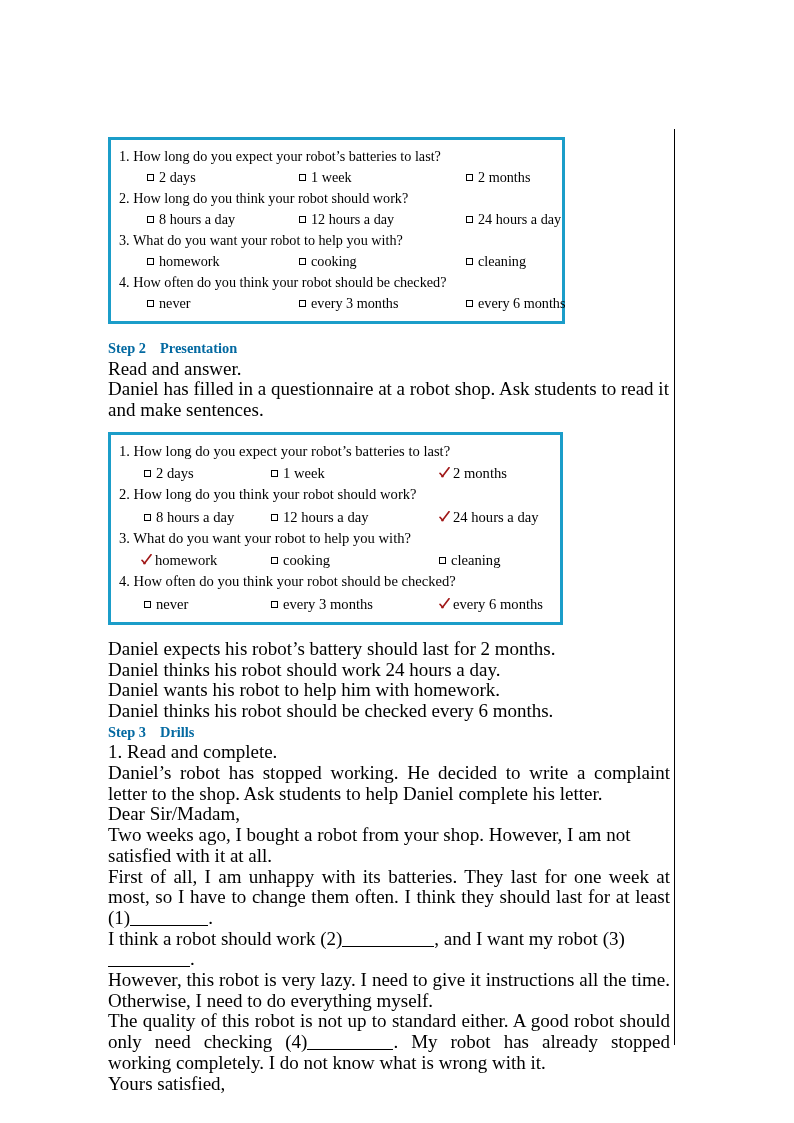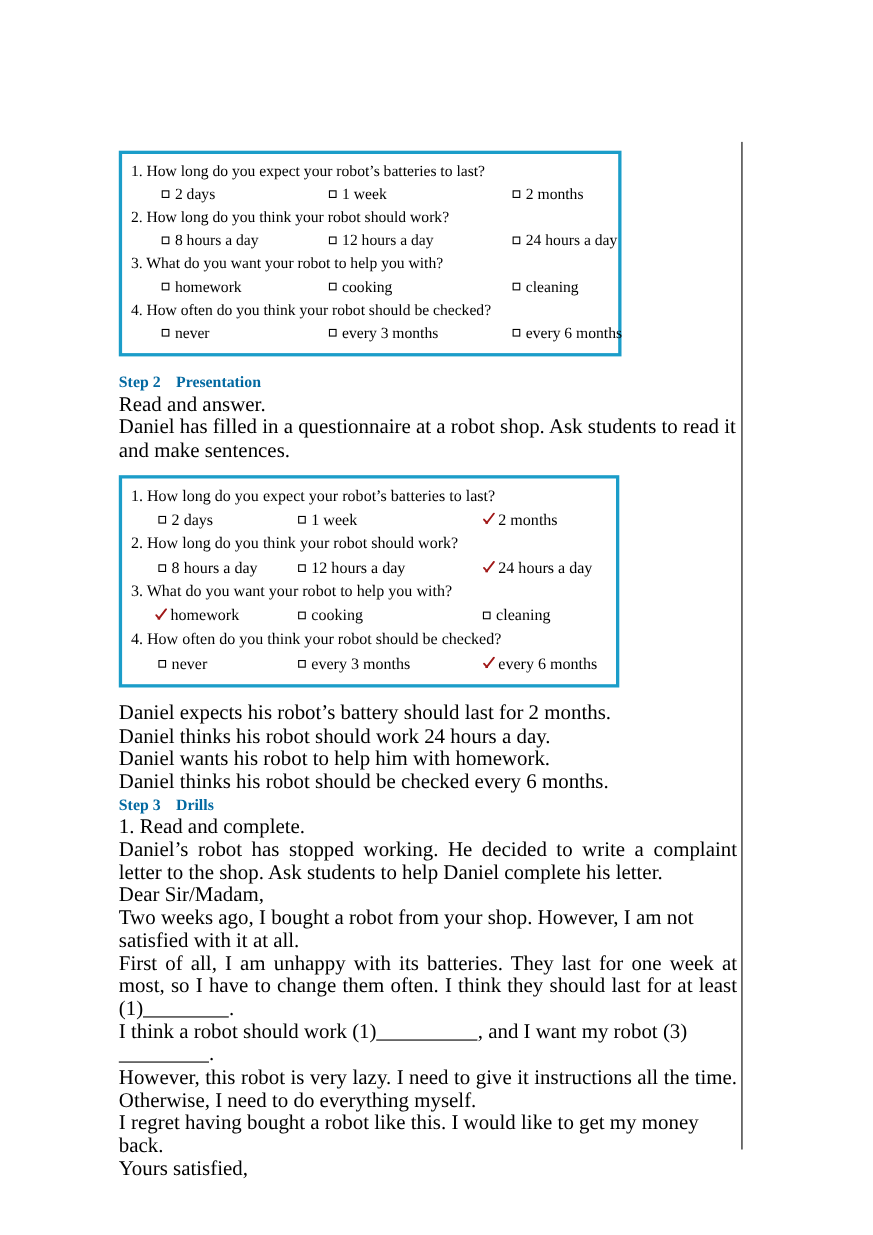--- a/index.html
+++ b/index.html
@@ -276,22 +276,22 @@
       <span>Step 3</span><span class="gap"></span><span>Drills</span>
     </div>
     <p class="p">1. Read and complete.</p>
     <p class="p just">Daniel’s robot has stopped working. He decided to write a complaint letter to the shop. Ask students to help Daniel complete his letter.</p>
 
     <p class="p">Dear Sir/Madam,</p>
     <p class="p">Two weeks ago, I bought a robot from your shop. However, I am not satisfied with it at all.</p>
 
     <p class="p just"><span>First of all, I am unhappy with its batteries. They last for one week at most, so I have to change them often. I think they should last for at least (1)</span><span class="blank w1"></span><span>.</span></p>
 
-    <p class="p"><span>I think a robot should work (1)</span><span class="blank w2"></span><span>, and I want my robot (3)</span><span class="blank w3"></span><span>.</span></p>
+    <p class="p"><span>I think a robot should work (2)</span><span class="blank w2"></span><span>, and I want my robot (3)</span><span class="blank w3"></span><span>.</span></p>
 
     <p class="p just">However, this robot is very lazy. I need to give it instructions all the time. Otherwise, I need to do everything myself.</p>
 
-
-    <p class="p">I regret having bought a robot like this. I would like to get my money back.</p>
+    <p class="p just"><span>The quality of this robot is not up to standard either. A good robot should only need checking (4)</span><span class="blank w4"></span><span>. My robot has already stopped working completely. I do not know what is wrong with it.</span></p>
+
     <p class="p">Yours satisfied,</p>
 
   </div>
 </div>
 
 </body></html>

